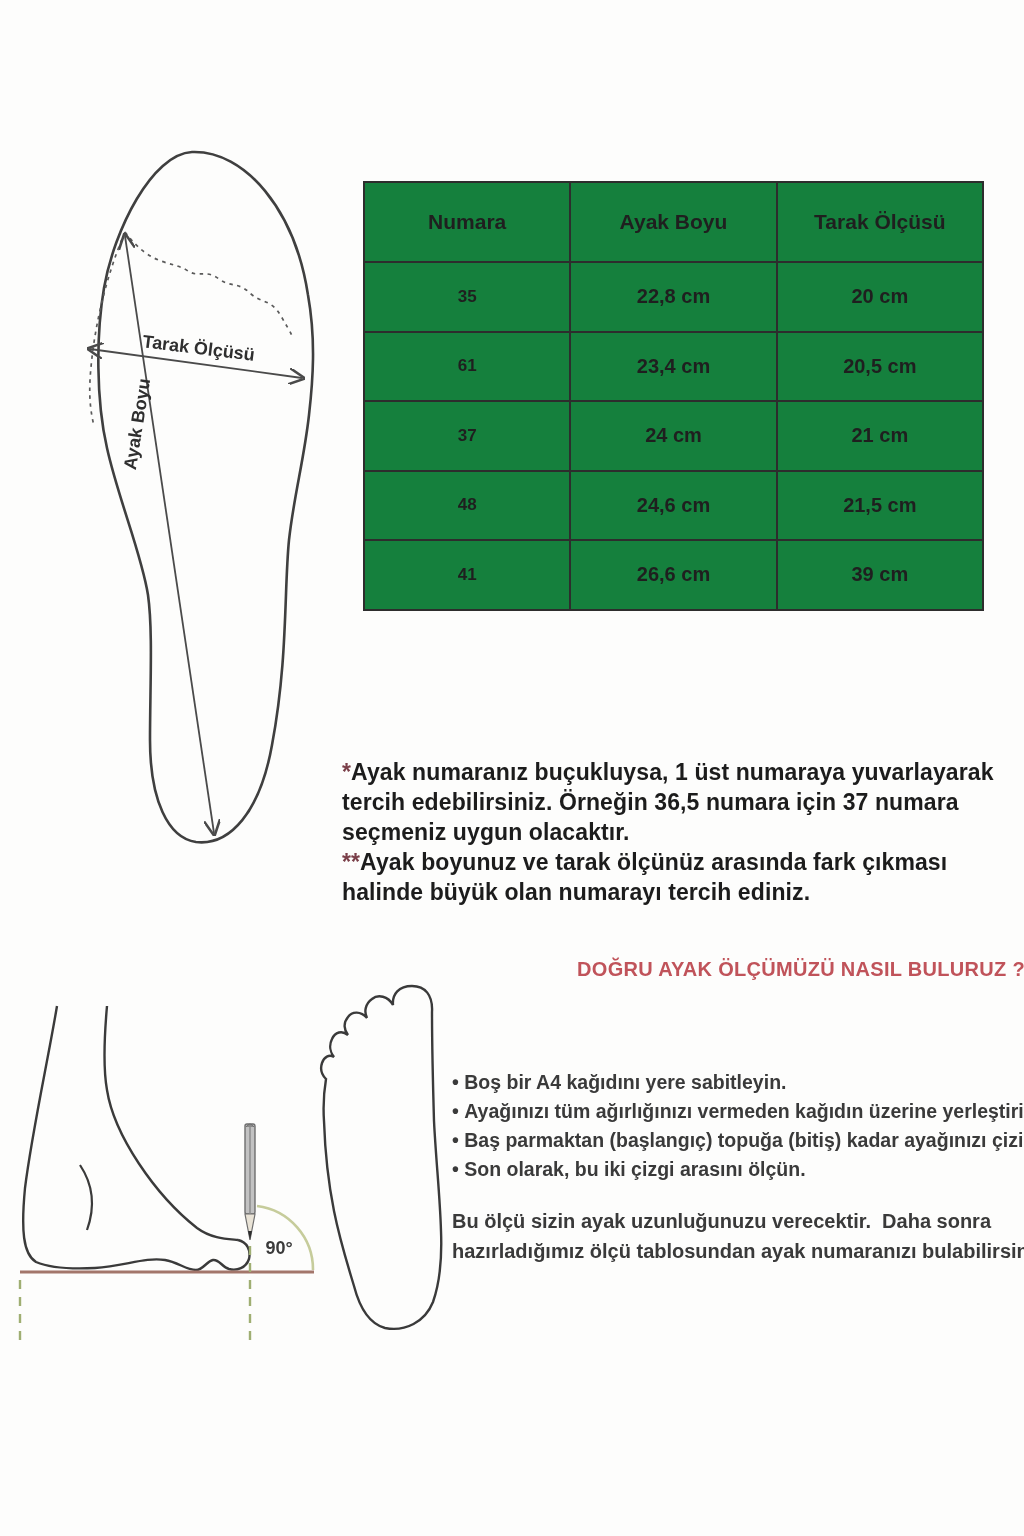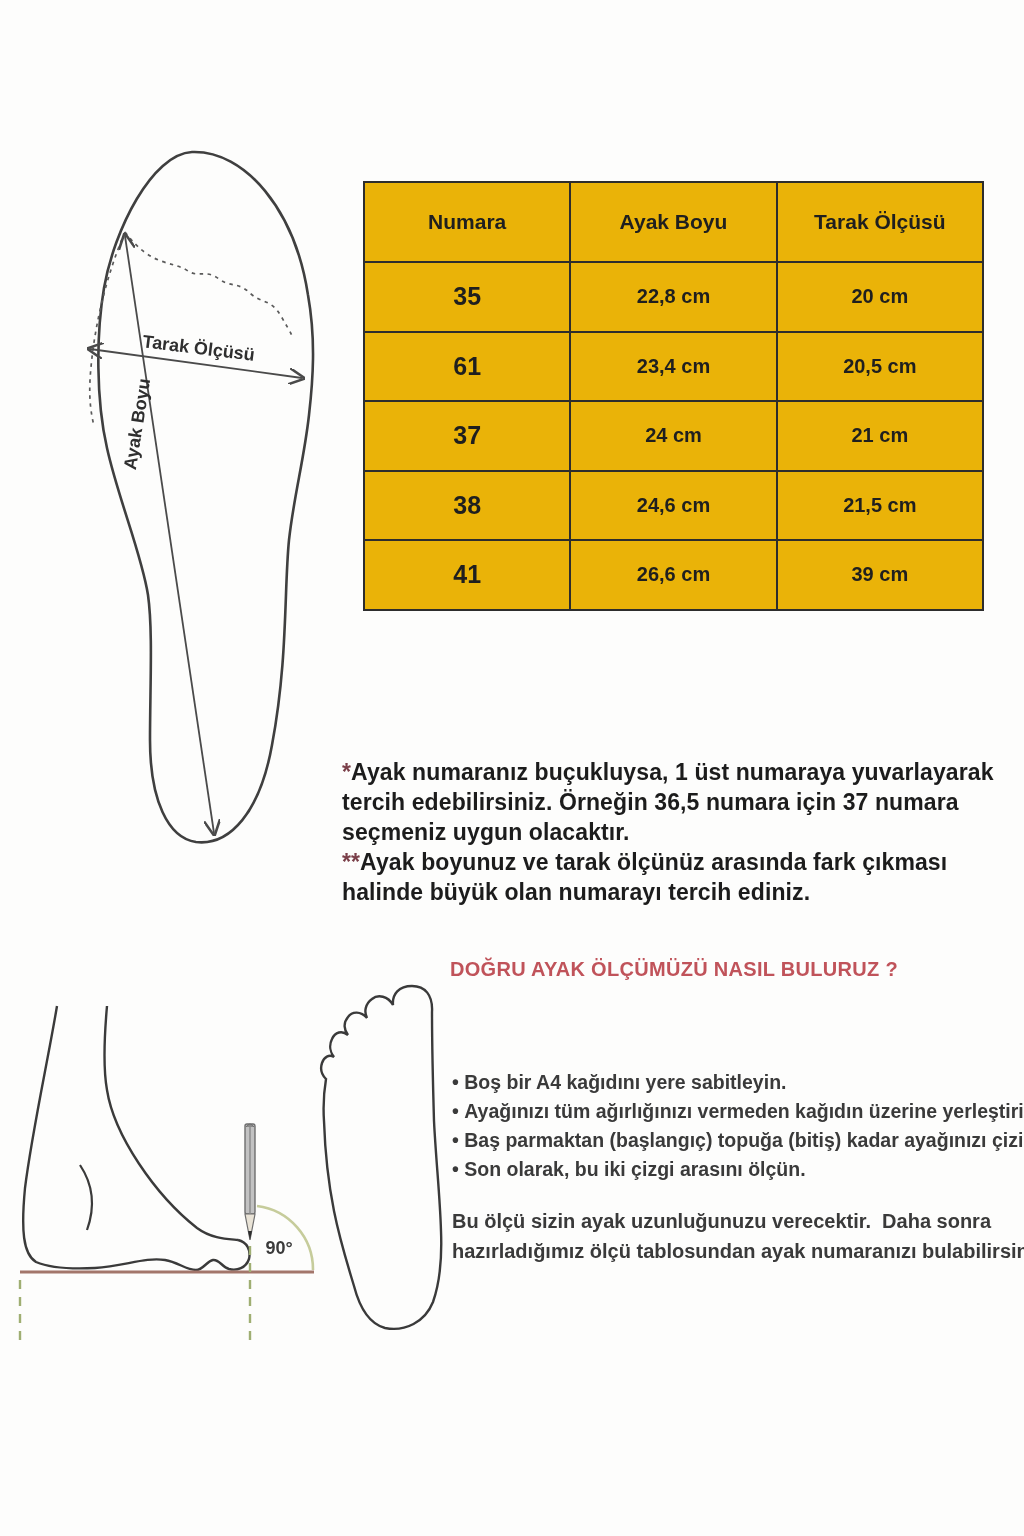--- a/index.html
+++ b/index.html
@@ -17,41 +17,41 @@
     height: 1536px;
   }
   
   .size-table {
     position: absolute;
     left: 363px;
     top: 181px;
     width: 621px;
     border-collapse: collapse;
     table-layout: fixed;
-    background: #eab308;
+    background: #15803d;
   }
   .size-table th, .size-table td {
     border: 2px solid #2d2d2d;
     text-align: center;
     vertical-align: middle;
     color: #1f1f1f;
     padding: 0;
   }
   .size-table th {
     height: 78px;
     font-size: 21px;
     font-weight: 700;
   }
   .size-table td {
     height: 67.5px;
     font-size: 20px;
     font-weight: 700;
   }
   .size-table td.num {
-    font-size: 25px;
+    font-size: 17px;
     font-weight: 700;
   }
   
   .notes {
     position: absolute;
     left: 342px;
     top: 757px;
     width: 668px;
     font-size: 23px;
     line-height: 30px;
@@ -63,21 +63,21 @@
   .note-marker {
     color: #7a3f49;
     font-weight: 700;
   }
   
   .guide-heading {
     position: absolute;
     left: 450px;
     top: 958px;
     width: 575px;
-    text-align: left;
+    text-align: right;
     font-size: 20px;
     font-weight: 700;
     color: #c0535a;
     letter-spacing: 0.3px;
   }
   .guide-bullets {
     position: absolute;
     left: 452px;
     top: 1068px;
     width: 575px;
@@ -170,21 +170,21 @@
         <td class="num">61</td>
         <td>23,4 cm</td>
         <td>20,5 cm</td>
       </tr>
       <tr>
         <td class="num">37</td>
         <td>24 cm</td>
         <td>21 cm</td>
       </tr>
       <tr>
-        <td class="num">38</td>
+        <td class="num">48</td>
         <td>24,6 cm</td>
         <td>21,5 cm</td>
       </tr>
       <tr>
         <td class="num">41</td>
         <td>26,6 cm</td>
         <td>39 cm</td>
       </tr>
     </tbody>
   </table>

